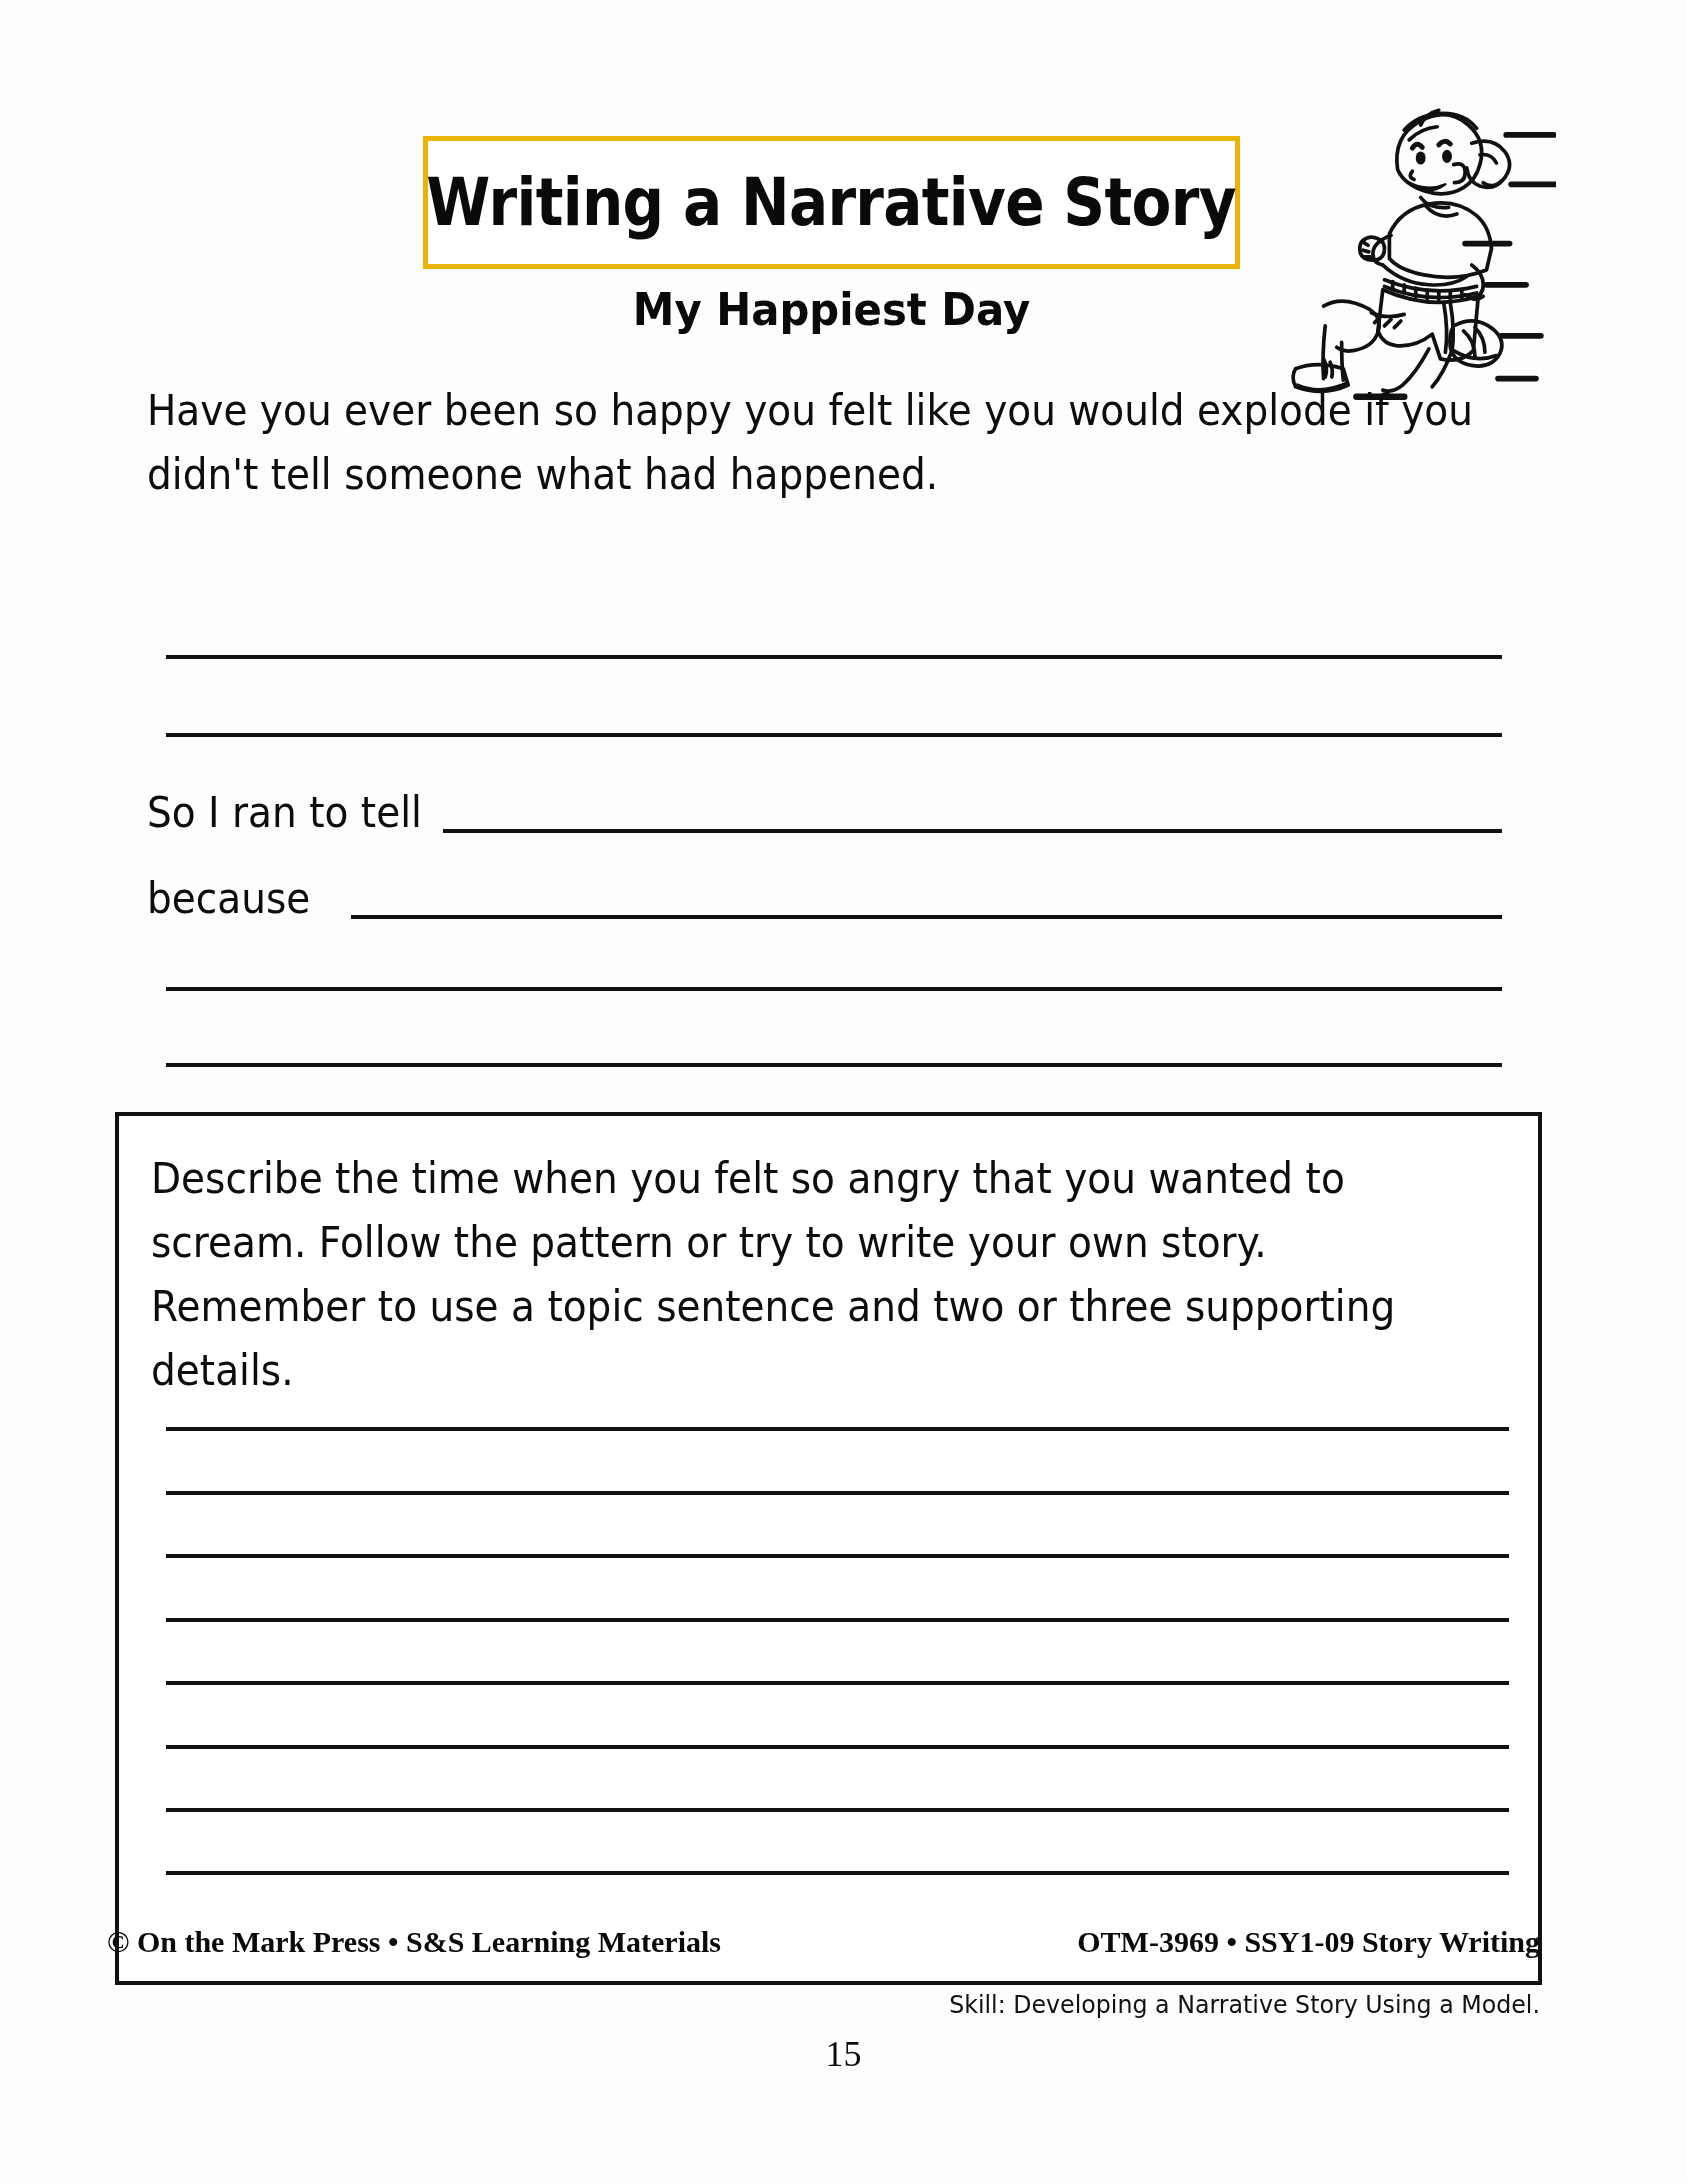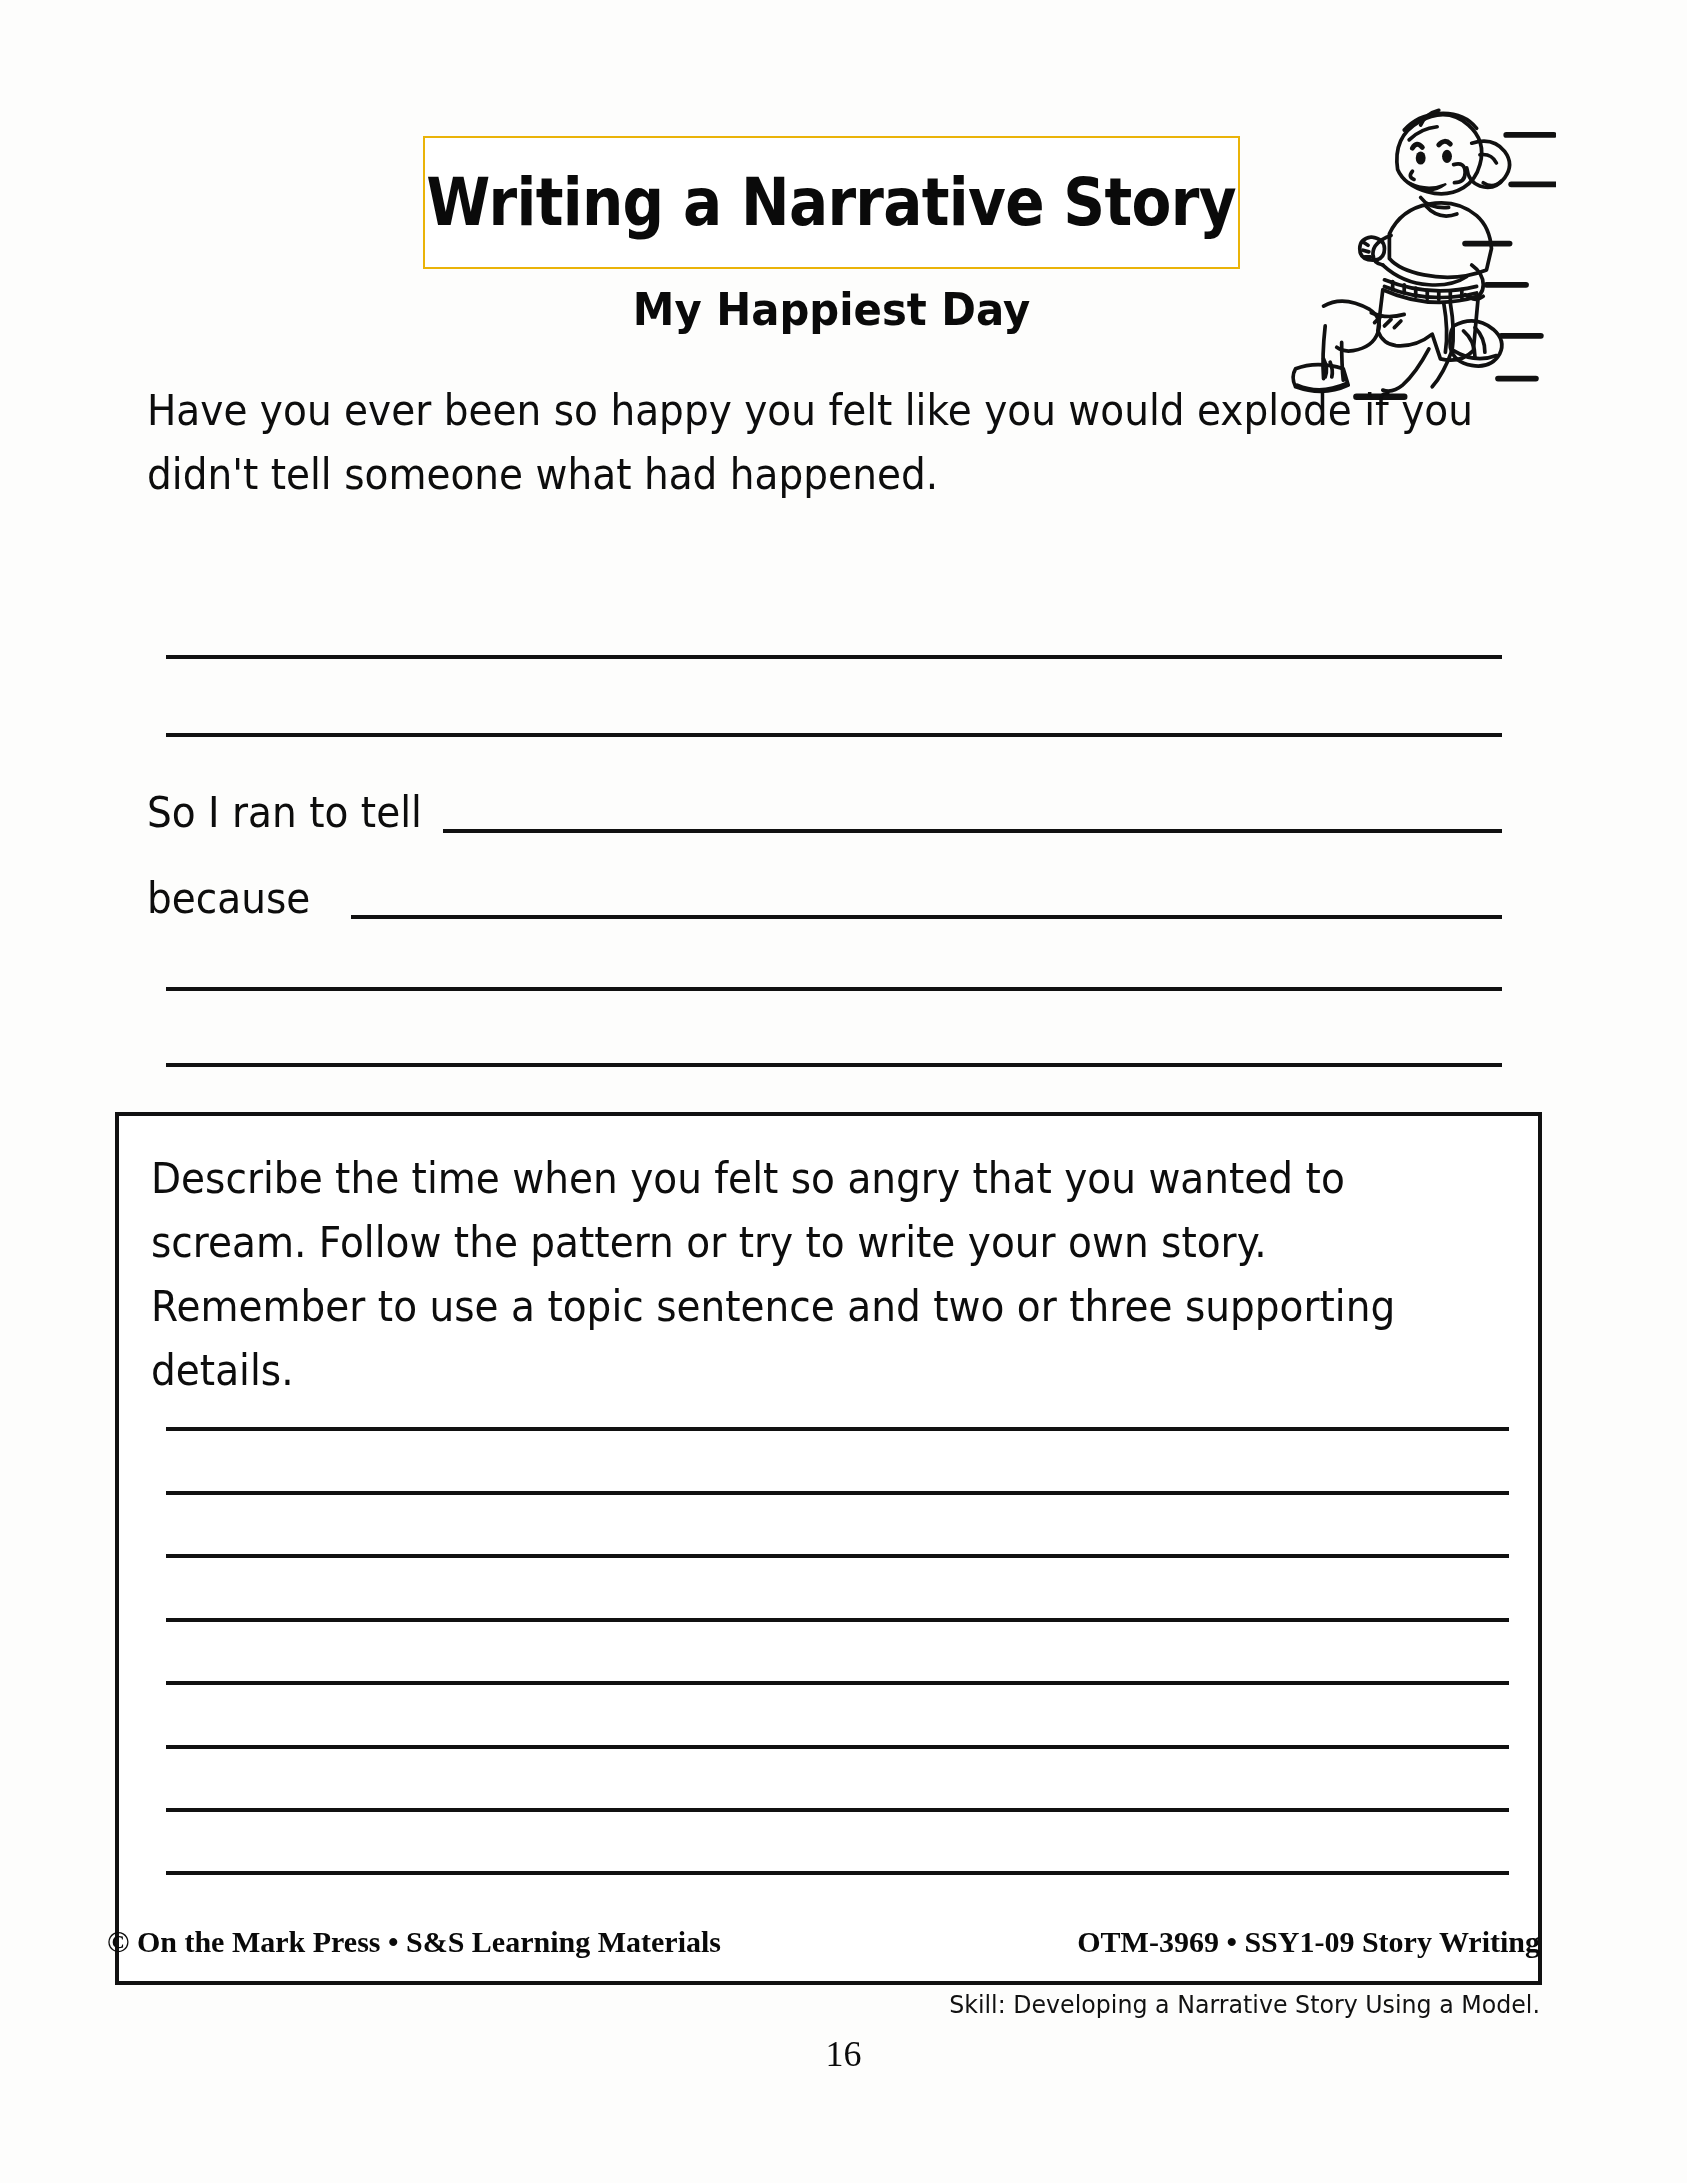--- a/index.html
+++ b/index.html
@@ -22,21 +22,21 @@
     background: #fdfdfc;
   }
 
   
   #title-box {
     position: absolute;
     left: 423px;
     top: 136px;
     width: 817px;
     height: 133px;
-    border: 2px solid #eab308;
+    border: 5px solid #eab308;
     background: #ffffff;
     box-sizing: border-box;
     display: flex;
     align-items: center;
     justify-content: center;
   }
   #title-text {
     font-family: "DejaVu Sans", sans-serif;
     font-weight: 700;
     font-size: 66px;
@@ -297,17 +297,17 @@
     <div class="box-rule" style="top:438px;"></div>
     <div class="box-rule" style="top:502px;"></div>
     <div class="box-rule" style="top:565px;"></div>
     <div class="box-rule" style="top:629px;"></div>
     <div class="box-rule" style="top:692px;"></div>
     <div class="box-rule" style="top:755px;"></div>
   </div>
 
   <div id="skill-line">Skill: Developing a Narrative Story Using a Model.</div>
   <div id="footer-left" class="footer-serif">© On the Mark Press • S&amp;S Learning Materials</div>
-  <div id="footer-page" class="footer-serif">16</div>
+  <div id="footer-page" class="footer-serif">15</div>
   <div id="footer-right" class="footer-serif">OTM-3969 • SSY1-09 Story Writing</div>
 
 </div>
 
 
 </body></html>

